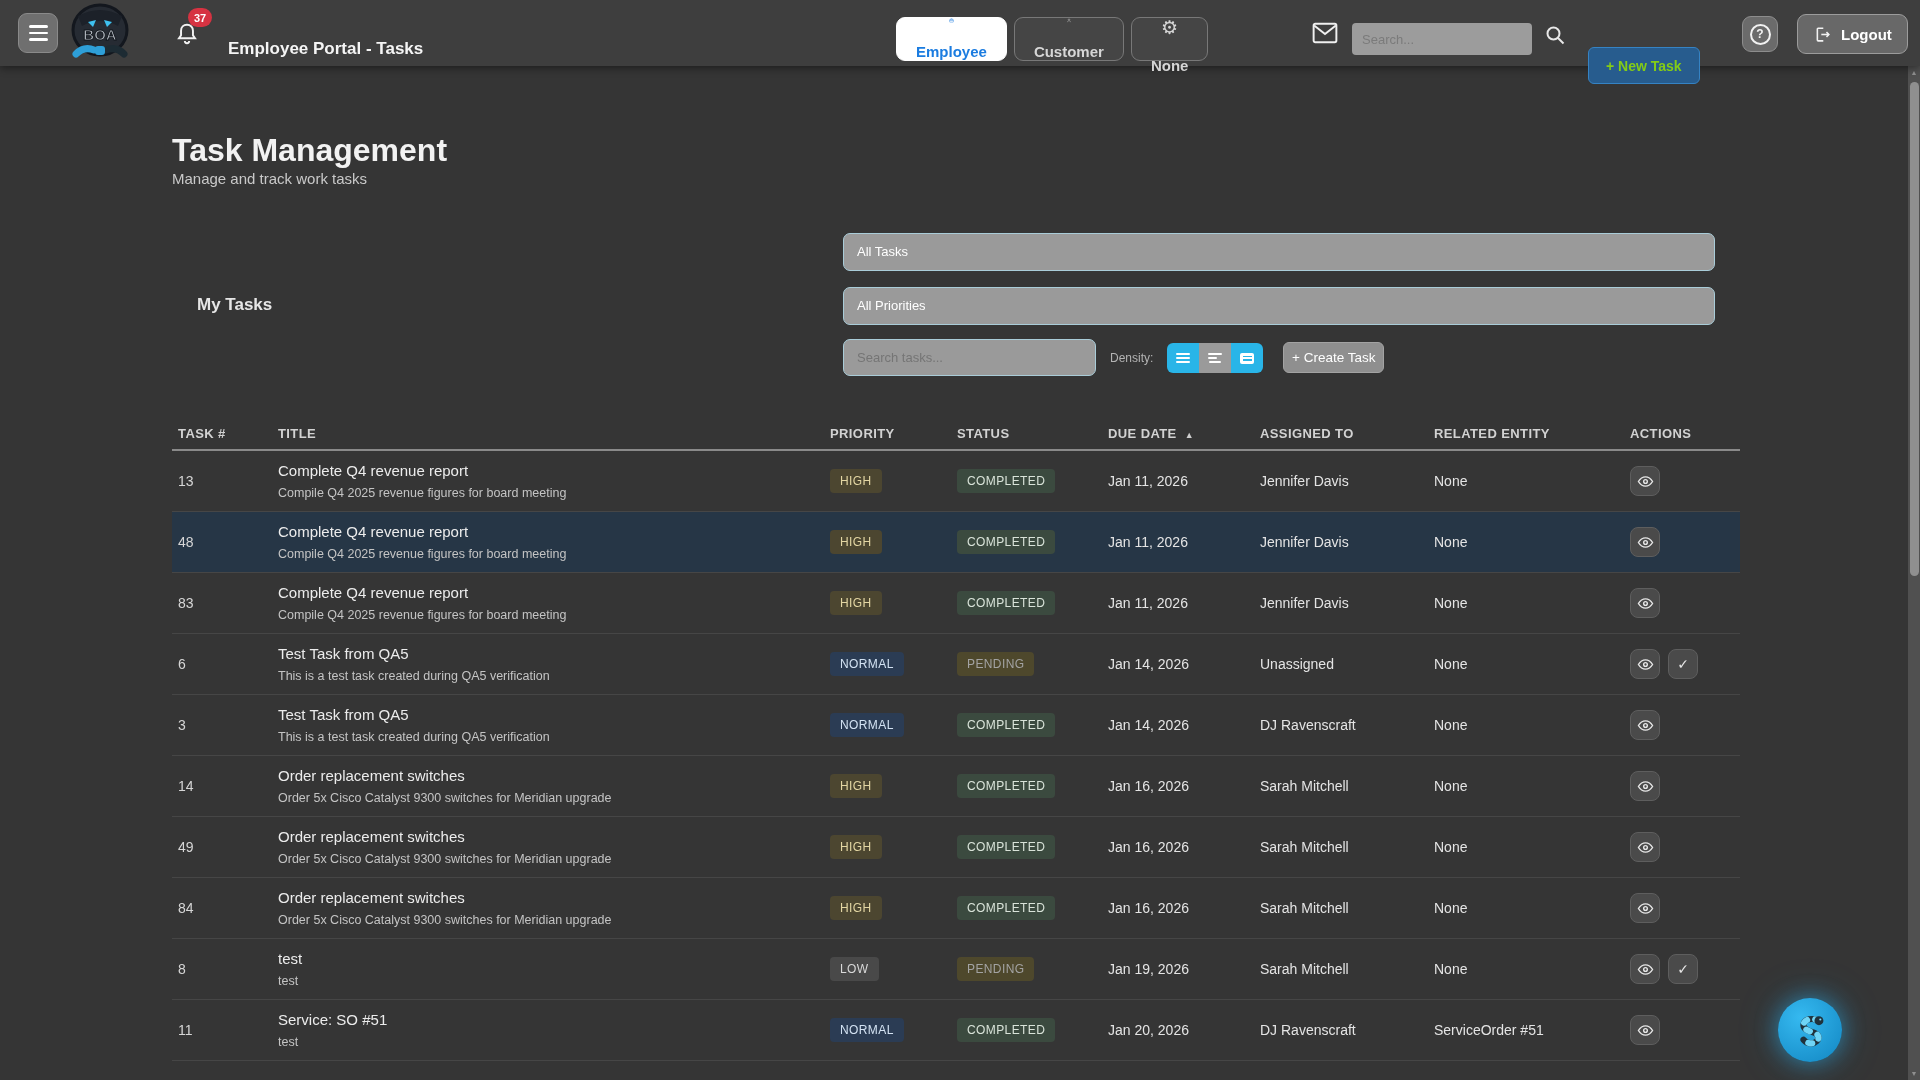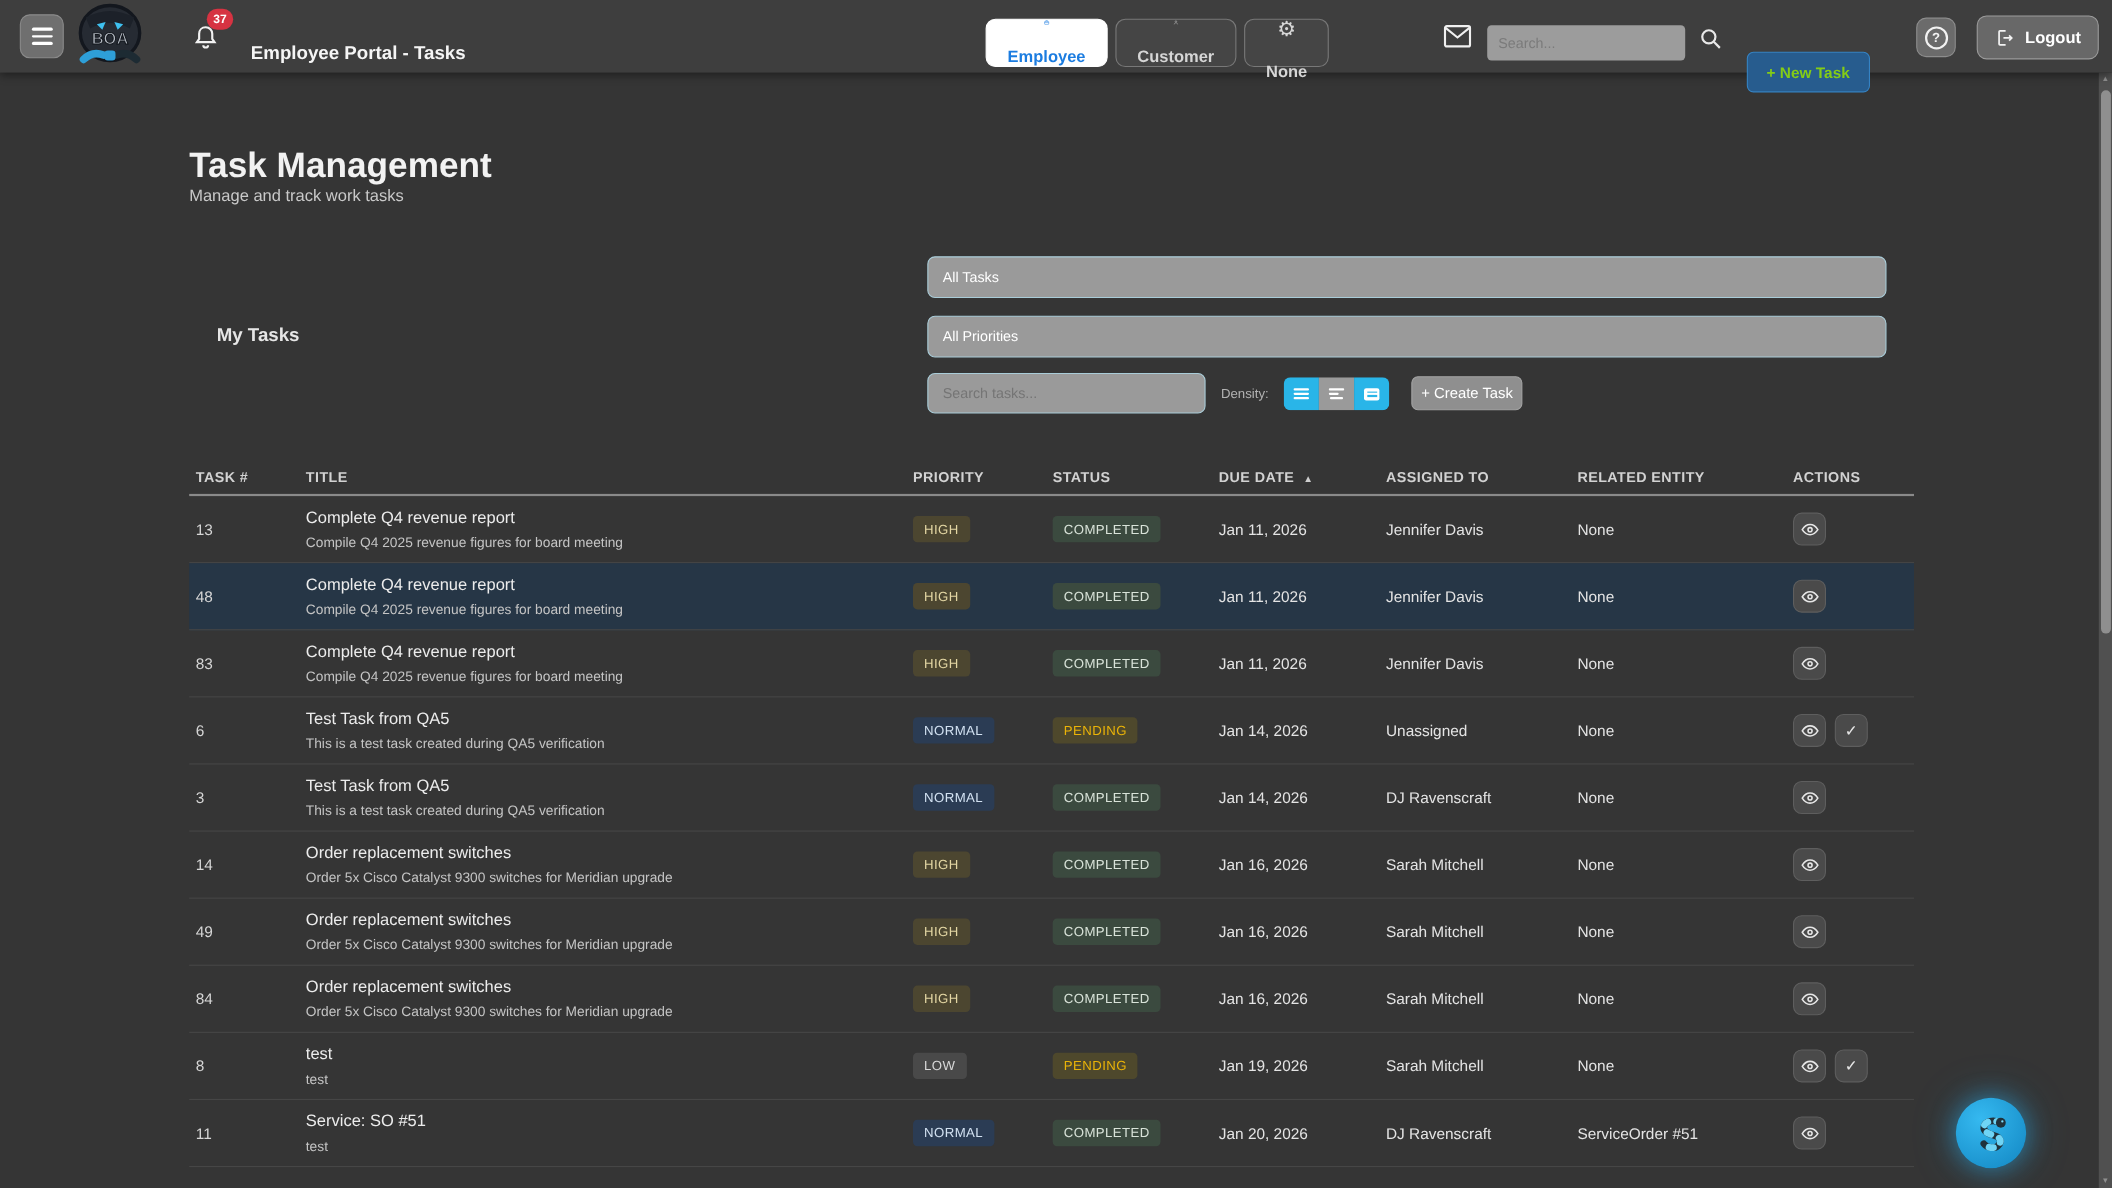--- a/index.html
+++ b/index.html
@@ -114,21 +114,21 @@
   .trow.highlighted { background:#263646; }
   .trow.partial { border-bottom:none; }
   .c-num { font-size:14px; color:#d6d6d6; }
   .task-title { font-size:15px; color:#ececec; }
   .task-desc { font-size:12.5px; color:#c4c4c4; margin-top:7px; }
   .badge { display:inline-block; padding:5px 10px; border-radius:4px; font-size:12px; letter-spacing:.4px; }
   .p-high   { background:#4c4630; color:#e3d6a3; }
   .p-normal { background:#2b3c54; color:#d3e2f2; }
   .p-low    { background:#494949; color:#d8d8d8; }
   .s-completed { background:#3b4a3f; color:#d9e3d9; }
-  .s-pending   { background:#4e482c; color:#eab308; }
+  .s-pending   { background:#4e482c; color:#a3a3a3; }
   .c-text { font-size:14px; color:#e4e4e4; }
   .c-actions { display:flex; gap:8px; }
   .icon-btn {
     width:30px; height:30px; background:#4a4a4a; border:1px solid #5e5e5e; border-radius:8px;
     display:inline-flex; align-items:center; justify-content:center; cursor:pointer;
     color:#e6e6e6; font-size:14px; padding:0;
   }
   
   .scrollbar { position:absolute; right:0; top:66px; width:12px; height:1014px; background:#505050; }
   .scroll-arrow { position:absolute; left:0; width:12px; text-align:center; font-size:7px; color:#8f8f8f; cursor:pointer; }

